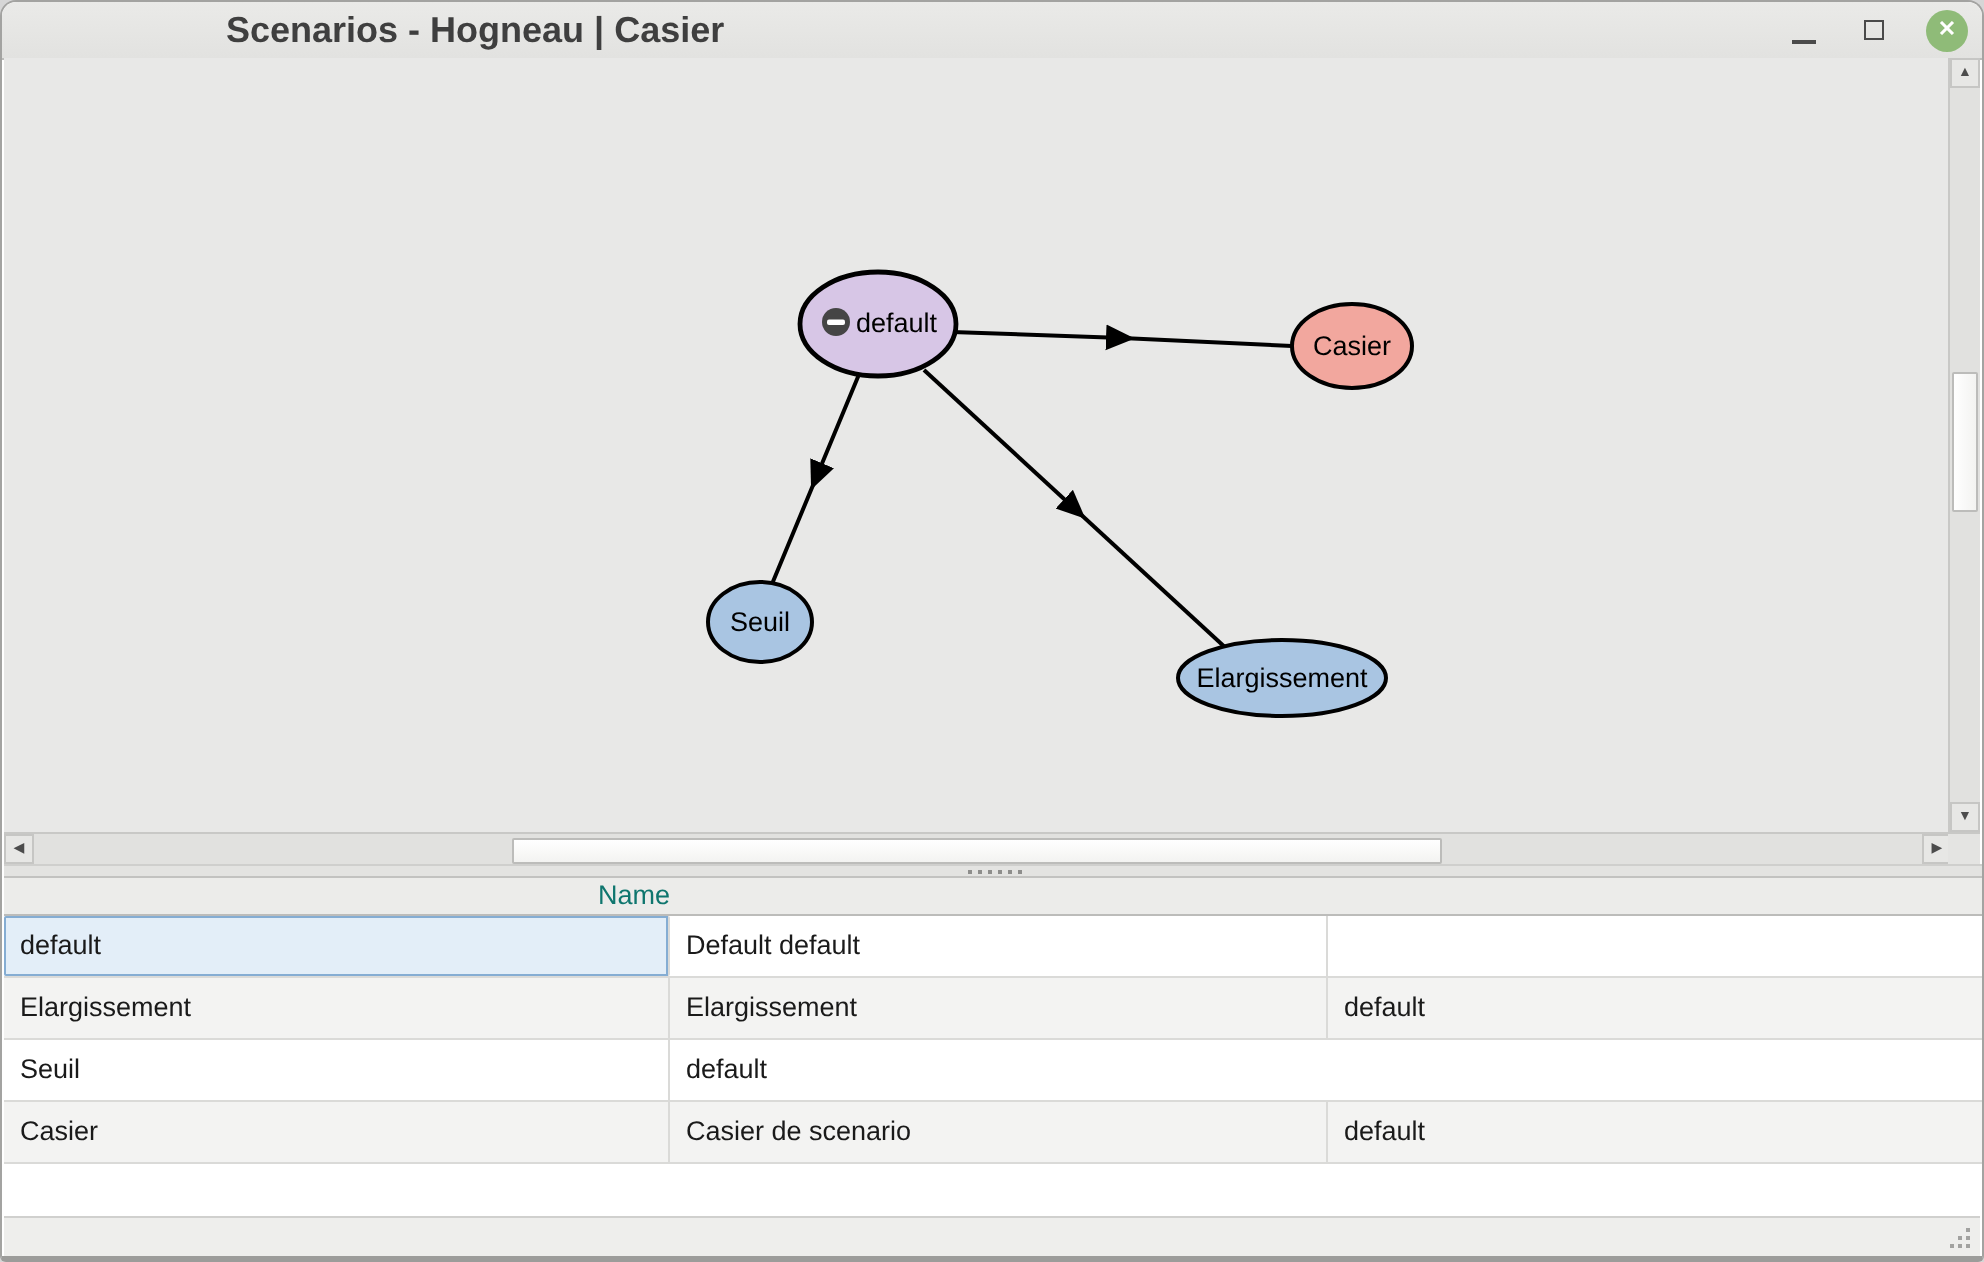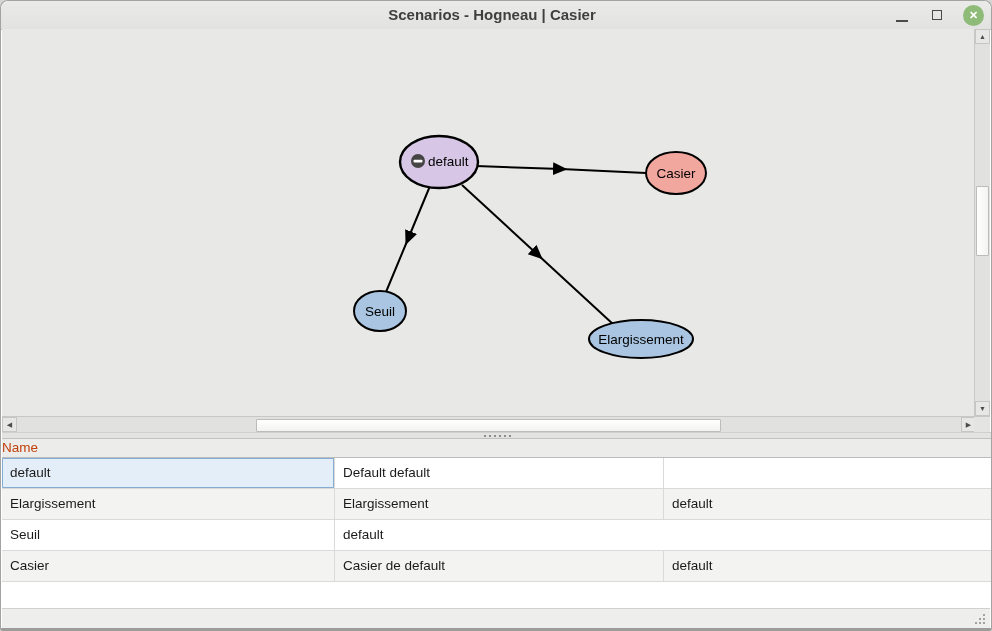--- a/index.html
+++ b/index.html
@@ -9,21 +9,21 @@
     border-radius:8px 8px 3px 3px; overflow:hidden;
   }
   
   .titlebar {
     position:absolute; left:0; top:0; right:0; height:28px;
     background:linear-gradient(#eaeae8,#e2e2e0);
     border-bottom:1px solid #bdbdbb; border-radius:7px 7px 0 0;
   }
   .title {
     position:absolute; left:112px; right:120px; top:0; height:28px; line-height:28px;
-    text-align:center; font-size:15px; font-weight:bold; color:#3f3f3f;
+    font-size:18px; font-weight:bold; color:#3f3f3f;
     white-space:nowrap; overflow:hidden;
   }
   .win-btn { position:absolute; top:0; width:30px; height:28px; cursor:default; }
   .win-btn.min { right:74px; }
   .win-btn.max { right:38px; }
   .glyph-min { position:absolute; left:9px; top:19px; width:12px; height:2px; background:#4a4a4a; }
   .glyph-max { position:absolute; left:9px; top:9px; width:10px; height:10px; border:1.5px solid #4a4a4a; box-sizing:border-box; background:transparent; }
   .close-btn { position:absolute; right:7px; top:4px; width:21px; height:21px; border-radius:50%;
     background:#8fbb78; color:#ffffff; font-size:11px; line-height:21px; text-align:center; font-weight:bold; }
   
@@ -63,21 +63,21 @@
   .splitter {
     position:absolute; left:1px; top:431px; width:990px; height:7px;
     background:#e3e3e1; border-top:1px solid #cfcfcd; border-bottom:1px solid #c2c2c0; box-sizing:border-box;
     display:flex; align-items:center; justify-content:center; gap:3px;
   }
   .splitter .dot { width:2px; height:2px; background:#8e8e8c; }
   
   .table { position:absolute; left:1px; top:438px; width:990px; font-size:13.5px; color:#1a1a1a; }
   .thead { display:flex; height:18px; background:#ececea; border-bottom:1px solid #bcbcba; }
   .th {
-    line-height:18px; text-align:left; color:#c2410c; border-right:1px solid #c4c4c2; box-sizing:border-box;
+    line-height:18px; text-align:right; color:#0f766e; border-right:1px solid #c4c4c2; box-sizing:border-box;
   }
   .th:last-child { border-right:none; }
   .trow { display:flex; height:30px; border-bottom:1px solid #dadad8; background:#ffffff; }
   .trow.alt { background:#f3f3f2; }
   .cell {
     line-height:29px; padding:0 8px; box-sizing:border-box; border-right:1px solid #dadad8;
     white-space:nowrap; overflow:hidden;
   }
   .cell:last-child { border-right:none; }
   .col-name { width:333px; }
@@ -200,21 +200,21 @@
       <div class="cell col-parent">default</div>
     </div>
 
     <div class="trow">
       <div class="cell col-name">Seuil</div>
       <div class="cell col-parent">default</div>
     </div>
 
     <div class="trow alt">
       <div class="cell col-name">Casier</div>
-      <div class="cell col-desc">Casier de default</div>
+      <div class="cell col-desc">Casier de scenario</div>
       <div class="cell col-parent">default</div>
     </div>
 
     <div class="table-empty"></div>
   </div>
 
   <div class="statusbar">
     <div class="grip">
       <i style="right:0; bottom:0;"></i>
         <i style="right:4px; bottom:0;"></i>

